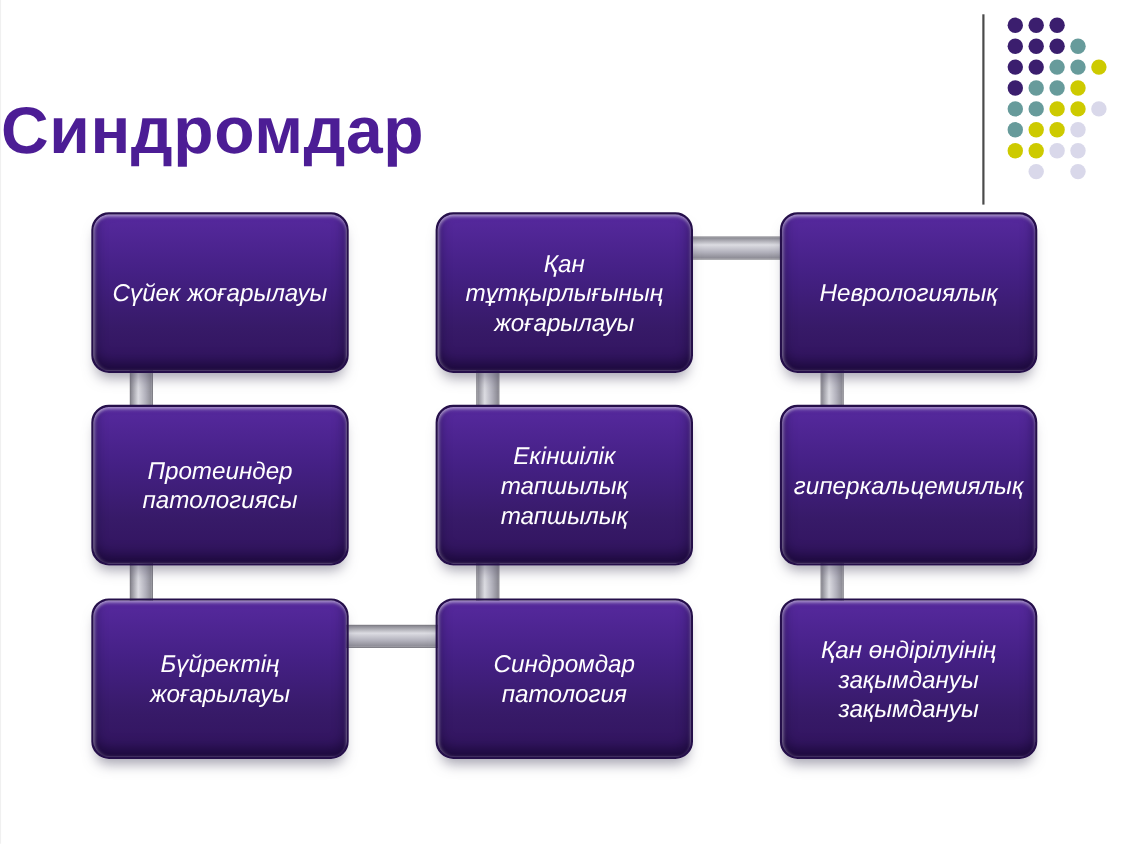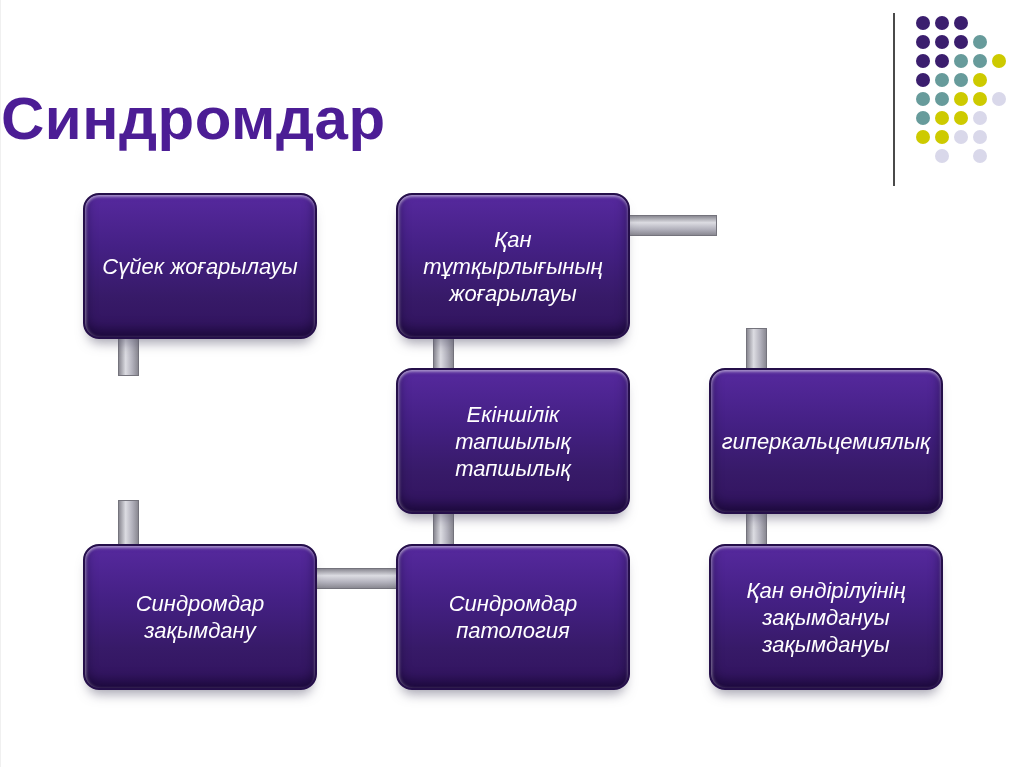--- a/index.html
+++ b/index.html
@@ -118,28 +118,34 @@
   <div class="connector v v6"></div>
   <div class="connector h h1"></div>
   <div class="connector h h2"></div>
 
   <div class="node c0 r0">
     <span>Сүйек жоғарылауы</span>
   </div>
   <div class="node c1 r0">
     <span>Қан тұтқырлығының жоғарылауы</span>
   </div>
+  <div class="node c2 r0">
+    <span>Неврологиялық</span>
+  </div>
+  <div class="node c0 r1">
+    <span>Протеиндер патологиясы</span>
+  </div>
   <div class="node c1 r1">
     <span>Екіншілік тапшылық тапшылық</span>
   </div>
   <div class="node c2 r1">
     <span>гиперкальцемиялық</span>
   </div>
   <div class="node c0 r2">
-    <span>Синдромдар зақымдану</span>
+    <span>Бүйректің жоғарылауы</span>
   </div>
   <div class="node c1 r2">
     <span>Синдромдар патология</span>
   </div>
   <div class="node c2 r2">
     <span>Қан өндірілуінің зақымдануы зақымдануы</span>
   </div>
 
 </div>
 

